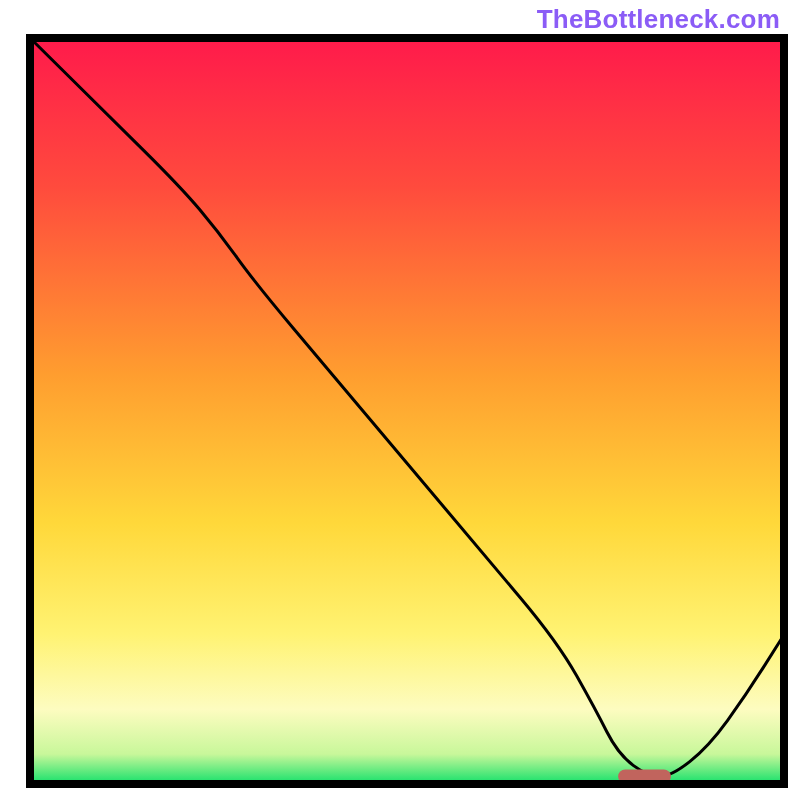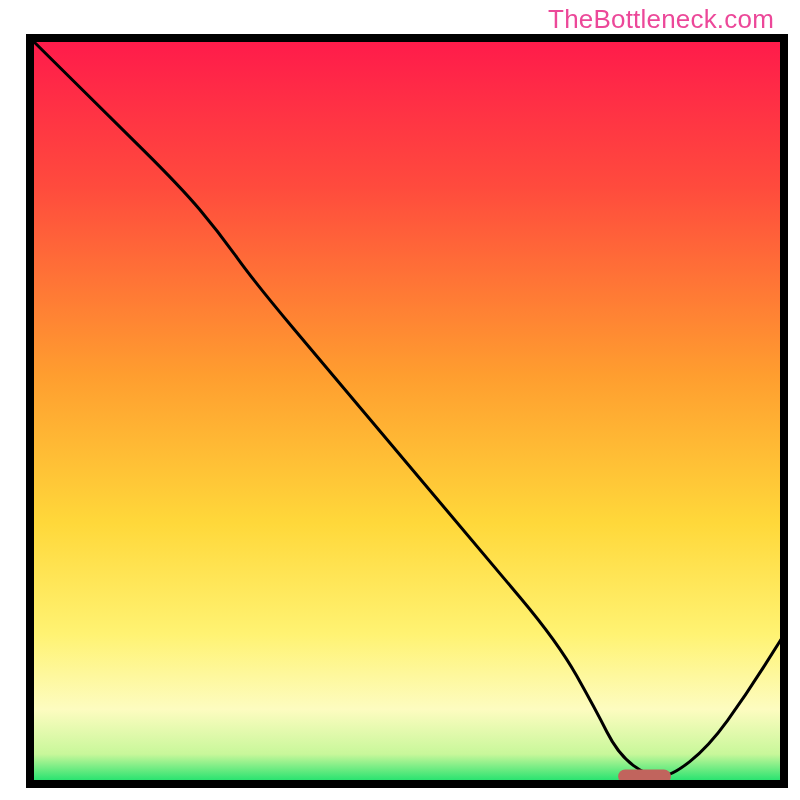--- a/index.html
+++ b/index.html
@@ -11,25 +11,25 @@
     background: #fff;
   }
   .chart-wrap {
     position: relative;
     width: 800px;
     height: 800px;
   }
   .attribution {
     position: absolute;
     top: 4px;
-    right: 26px;
+    right: 20px;
     font-family: Arial, Helvetica, sans-serif;
     font-size: 26px;
-    color: #ec4899;
-    font-weight: 400;
+    color: #8b5cf6;
+    font-weight: 700;
     letter-spacing: 0.2px;
   }
   svg.plot {
     position: absolute;
     left: 0;
     top: 0;
     width: 800px;
     height: 800px;
     display: block;
   }

